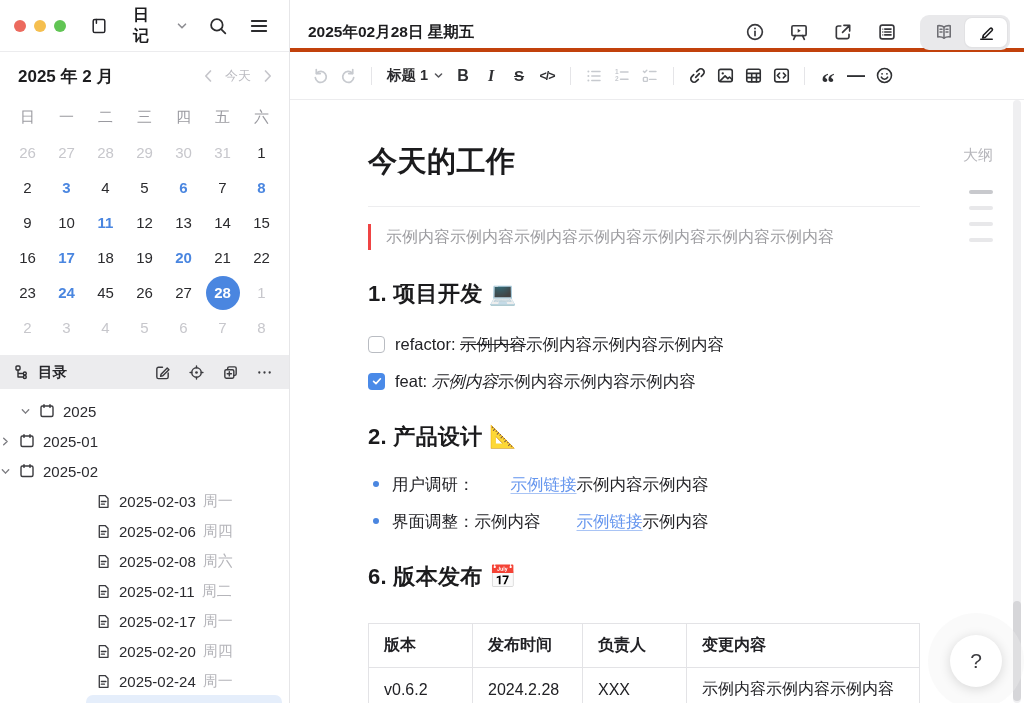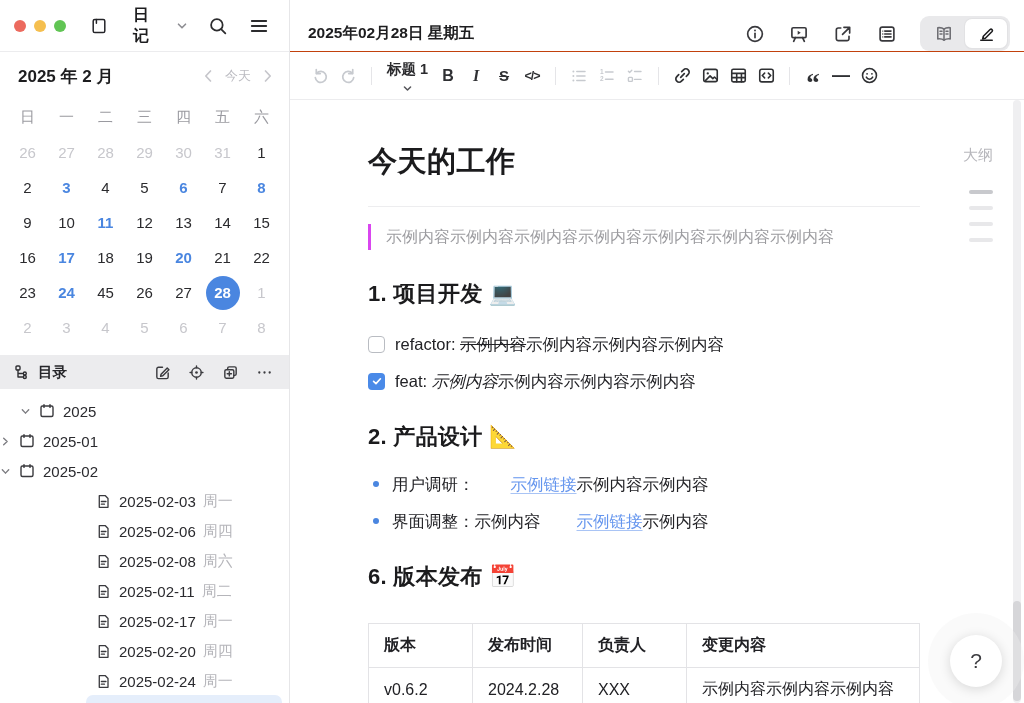--- a/index.html
+++ b/index.html
@@ -41,45 +41,45 @@
   .trow .chev { color:#7d7d82; margin-right:8px; }
   .trow .ficon { color:#3a3a3e; margin-right:8px; }
   .trow.lvl0 { padding-left:20px; }
   .trow.lvl1 { }
   .trow.lvl2 { padding-left:96px; }
   .trow .wk { color:#b5b5ba; margin-left:7px; }
   .sel-sliver { position:absolute; left:86px; width:196px; bottom:-2px; height:10px; background:#e5eefb; border-radius:7px 7px 0 0; }
 
   
   .main { flex:1; display:flex; flex-direction:column; min-width:0; }
-  .doc-head { height:52px; flex:0 0 52px; display:flex; align-items:center; border-bottom:1px solid #c2410c; padding:16px 14px 0 18px; }
+  .doc-head { height:52px; flex:0 0 52px; display:flex; align-items:center; border-bottom:4px solid #c2410c; padding:16px 14px 0 18px; }
   .doc-title { font-size:15.5px; font-weight:600; color:#1d1d1f; }
   .head-actions { margin-left:auto; display:flex; align-items:center; gap:10px; color:#38383c; }
   .hbtn { width:34px; height:32px; display:flex; align-items:center; justify-content:center; }
   .seg { margin-left:6px; background:#e9e9eb; border-radius:9px; padding:3px; display:flex; }
   .seg .segbtn { width:42px; height:29px; display:flex; align-items:center; justify-content:center; border-radius:7px; color:#6f6f74; }
   .seg .segbtn.active { background:#fff; color:#1d1d1f; box-shadow:0 0 0 1px #e2e2e4, 0 1px 2px rgba(0,0,0,.06); }
 
   .toolbar { height:48px; flex:0 0 48px; display:flex; align-items:center; border-bottom:1px solid #ececee; padding:0 12px 0 16px; color:#2f3033; }
   .tbtn { min-width:28px; height:28px; display:flex; align-items:center; justify-content:center; padding:0 3px; }
   .tb-gray { color:#c7cacf; }
   .tdiv { width:1px; height:18px; background:#e5e5e8; margin:0 9px; }
-  .heading-btn { display:flex; align-items:center; gap:6px; font-size:14.5px; font-weight:700; color:#2b2b2e; padding:0 6px;flex-direction:column; }
+  .heading-btn { display:flex; align-items:center; gap:6px; font-size:14.5px; font-weight:700; color:#2b2b2e; padding:0 6px; }
   .glyph-b { font-size:16px; font-weight:800; }
   .glyph-i { font-size:16px; font-style:italic; font-family:"Liberation Serif",serif; font-weight:600; }
   .glyph-s { font-size:15px; font-weight:700; text-decoration:line-through; }
   .glyph-code { font-size:12.5px; font-weight:800; letter-spacing:-1px; }
   .glyph-quote { font-size:27px; font-family:"Liberation Serif",serif; font-weight:800; line-height:10px; padding-top:14px; }
   .glyph-hr { font-size:18px; font-weight:800; }
 
   .editor { position:relative; flex:1; background:#fff; overflow:hidden; }
   .content { position:absolute; left:78px; top:0; width:552px; padding-top:42px; }
   .content h1 { font-size:29px; font-weight:800; color:#1b1b1d; letter-spacing:.5px; }
   .h1-rule { border:none; border-top:1px solid #ededef; margin-top:24px; }
-  .bquote { margin-top:17px; border-left:3px solid #d946ef; padding-left:15px; font-size:16px; color:#9b9b9f; line-height:26px; }
+  .bquote { margin-top:17px; border-left:3px solid #ef4444; padding-left:15px; font-size:16px; color:#9b9b9f; line-height:26px; }
   .content h2 { font-size:22px; font-weight:800; color:#1b1b1d; margin-top:29px; letter-spacing:.3px; }
   .tasklist { margin-top:23px; display:flex; flex-direction:column; gap:13px; }
   .task { display:flex; align-items:center; font-size:16.5px; color:#222226; line-height:24px; }
   .cbox { width:17px; height:17px; border-radius:4px; margin-right:10px; flex:0 0 17px; display:flex; align-items:center; justify-content:center; }
   .cbox.on { background:#4a8ae8; }
   .cbox.off { border:1.5px solid #b9bcc2; background:#fff; }
   .em { font-style:italic; }
   .strike { text-decoration:line-through; }
   .bullets { margin-top:20px; display:flex; flex-direction:column; gap:13px; }
   .bullet { display:flex; align-items:center; font-size:16.5px; color:#222226; line-height:24px; }

